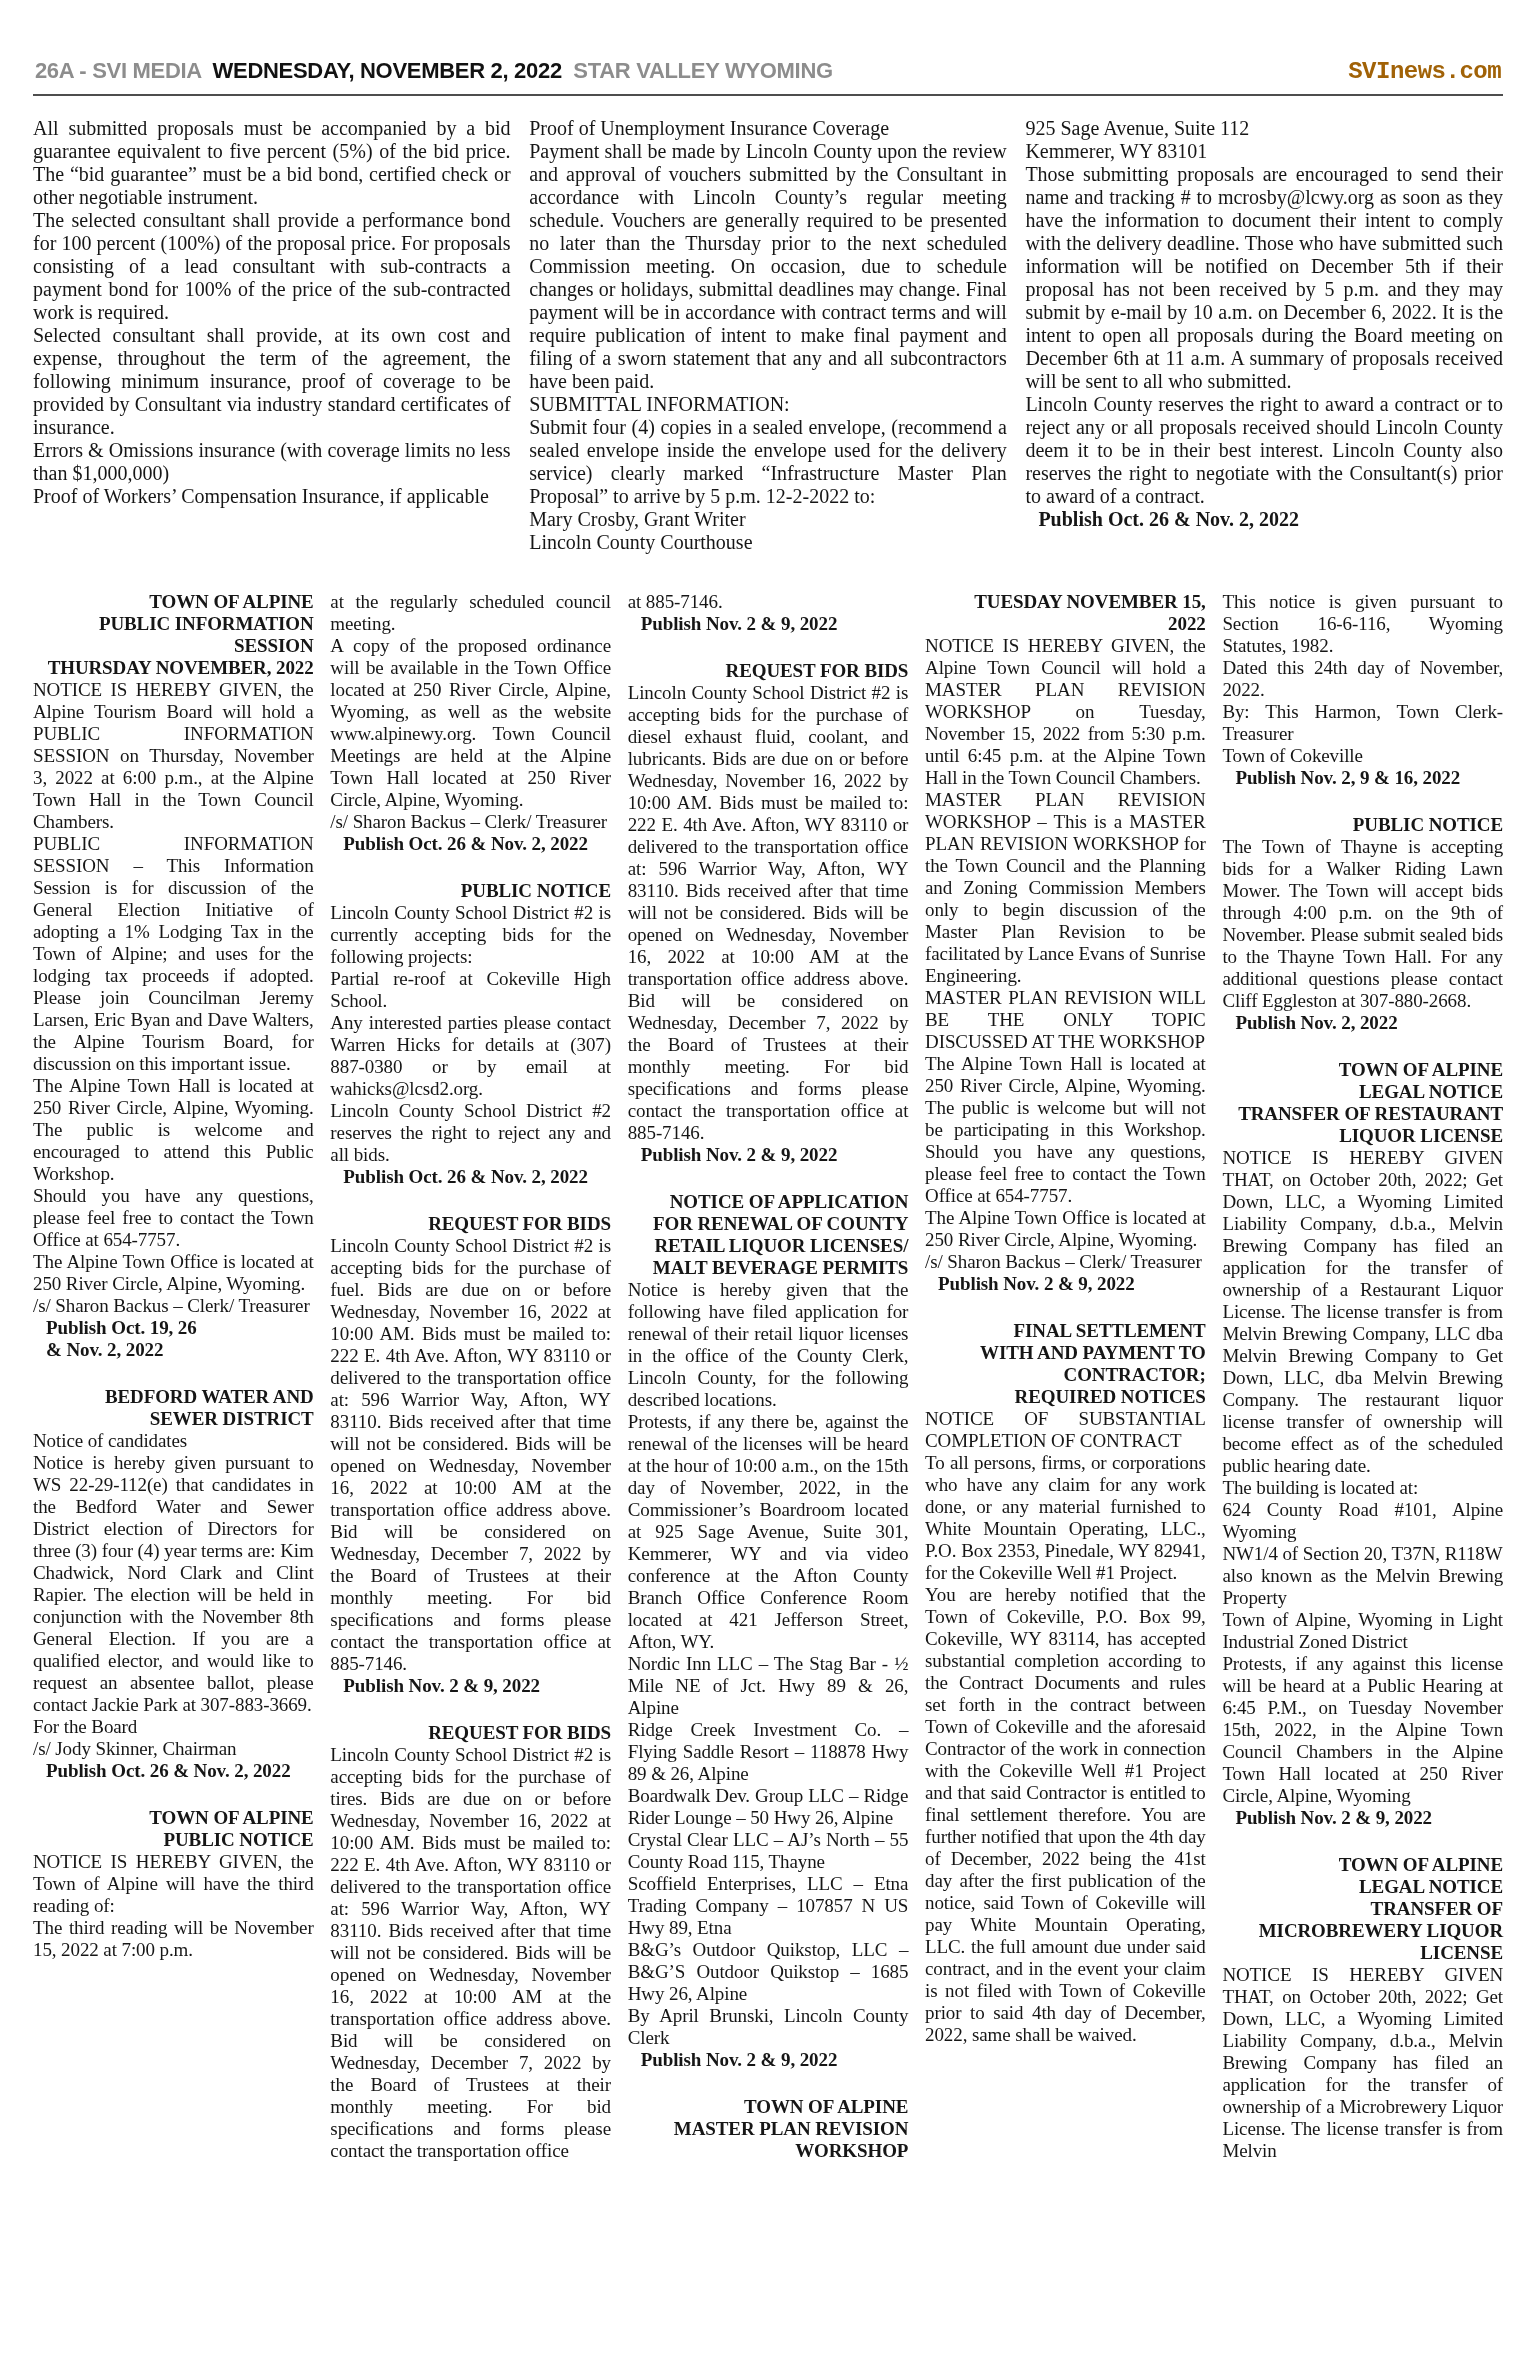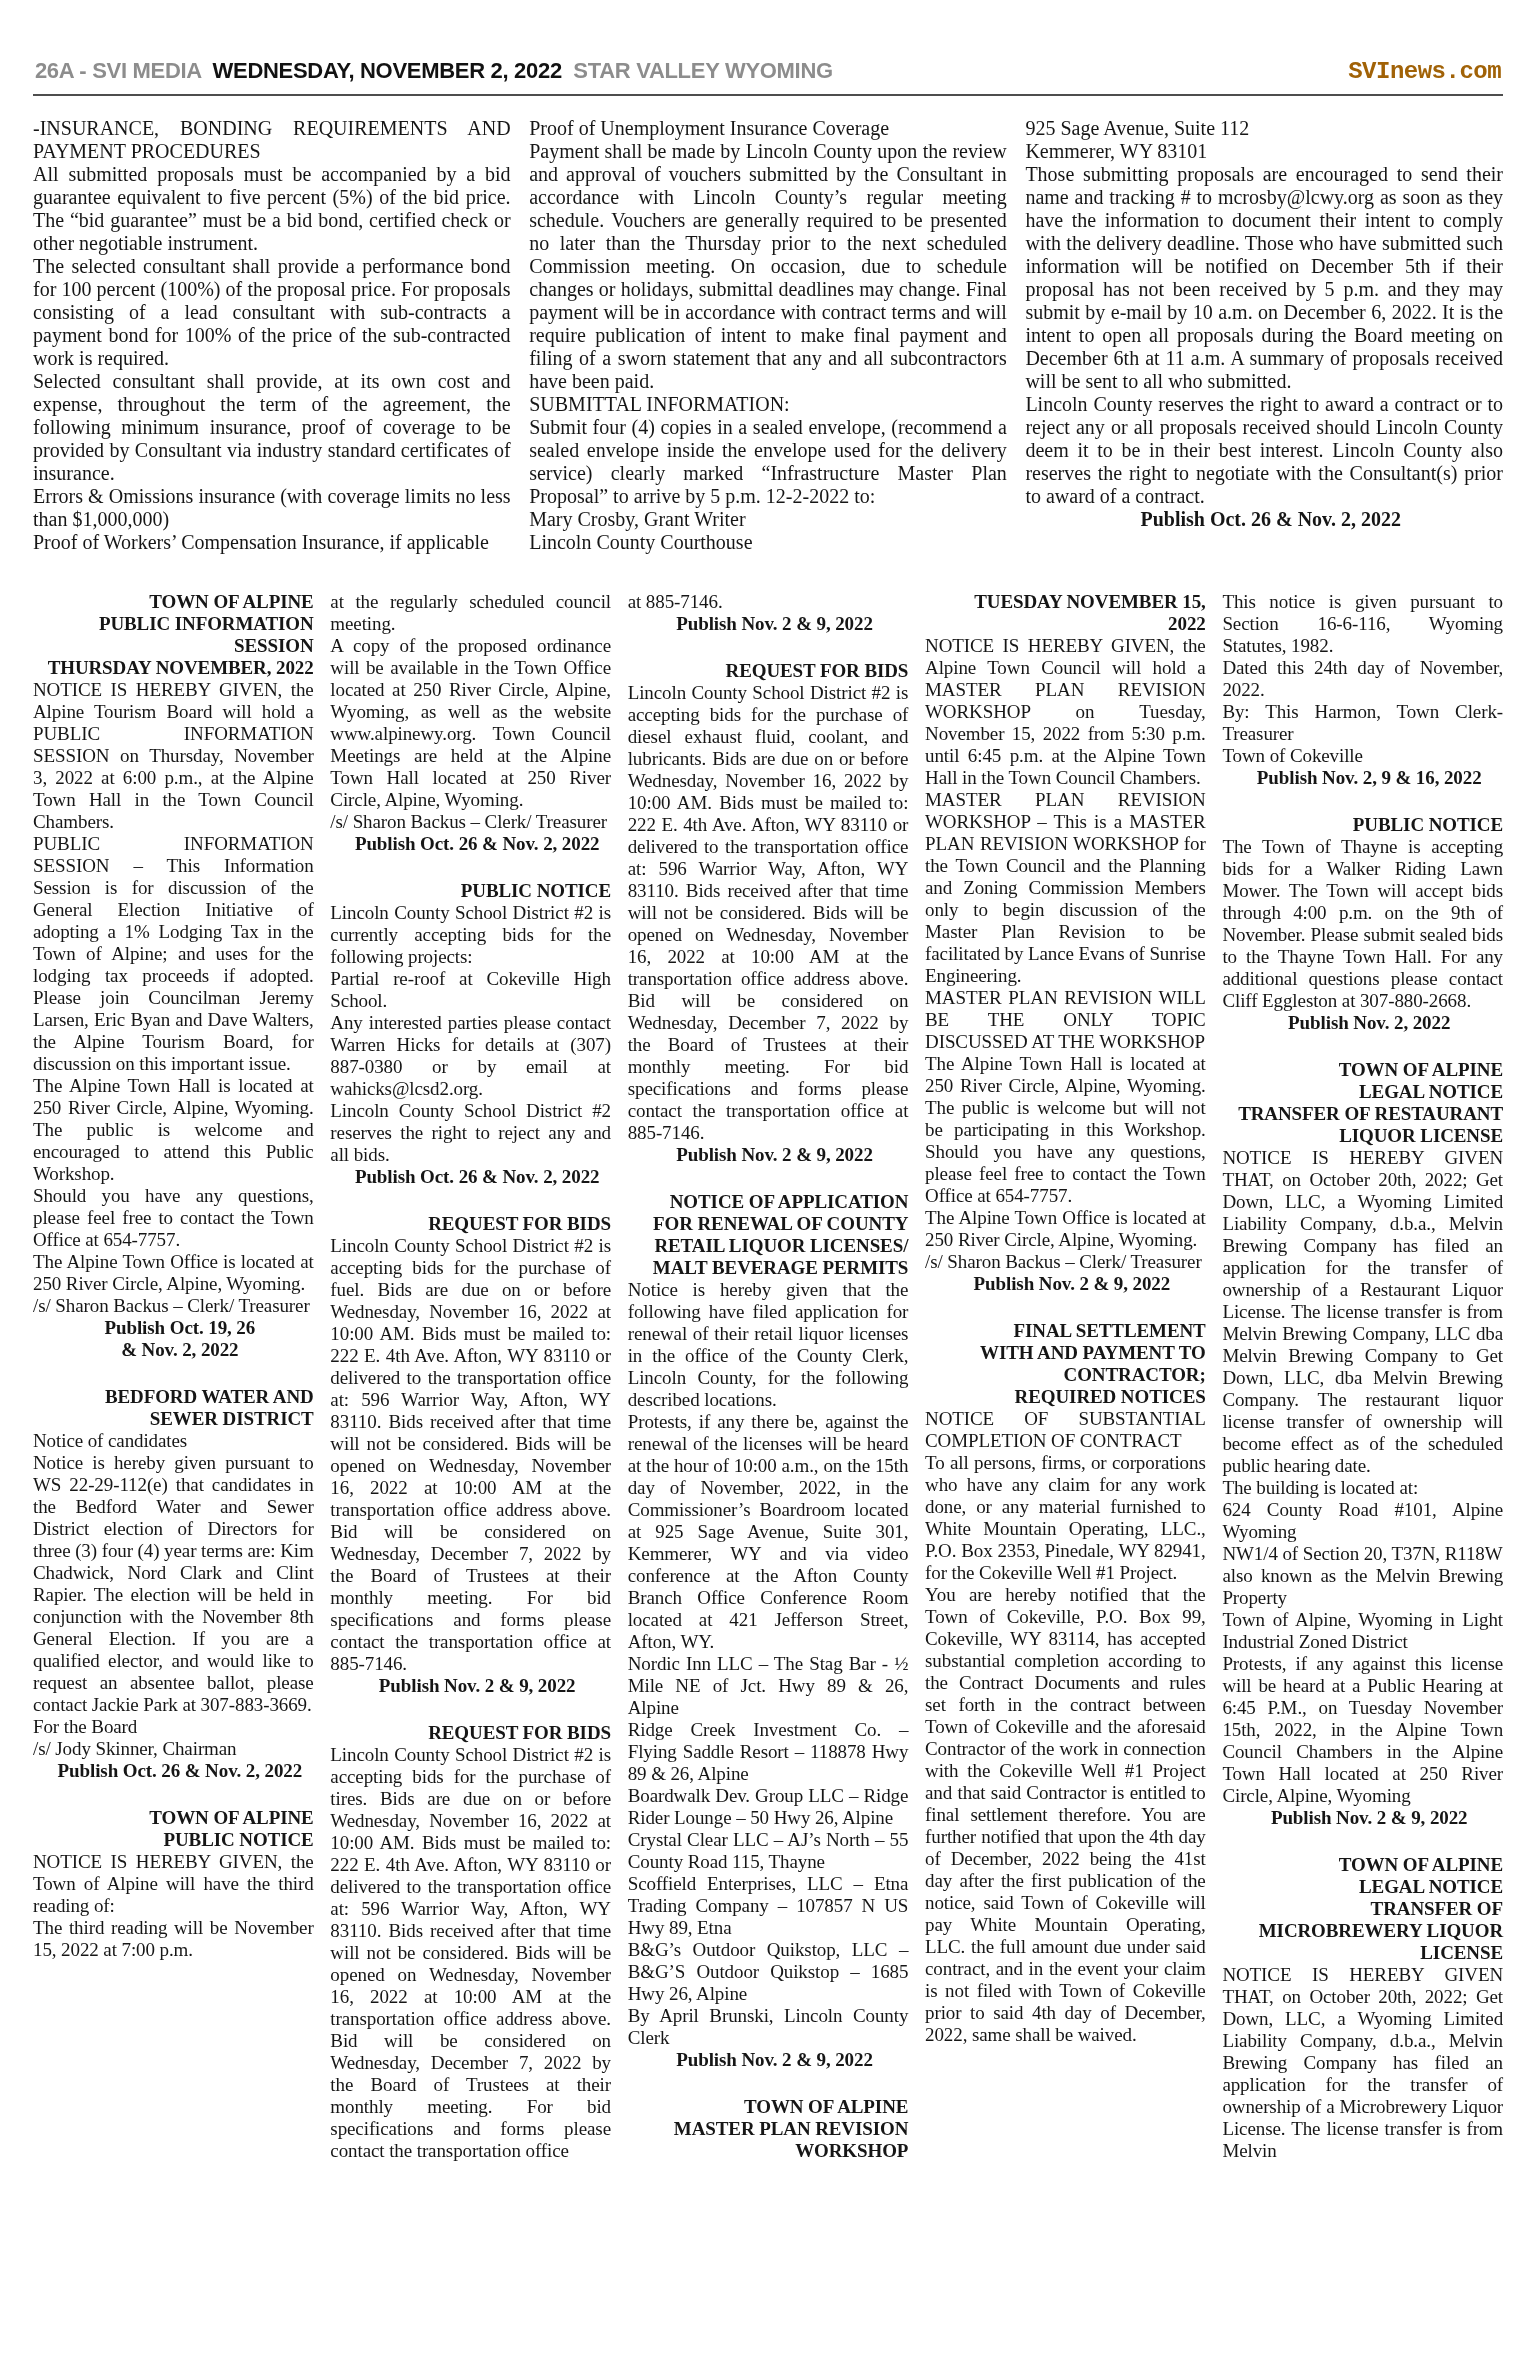--- a/index.html
+++ b/index.html
@@ -39,39 +39,38 @@
   }
   .bcol { width: 281px; }
   .block { margin: 0; }
   .block.body { text-align: justify; }
   .block.heading {
     text-align: right; font-weight: 700;
     white-space: pre-line; margin-top: 25px;
   }
   .bcol > .block.heading:first-child { margin-top: 0; }
   .block.publish {
-    text-align: center; font-weight: 700;
+    text-align: left; font-weight: 700;
     white-space: pre-line; padding-left: 13px;
   }
 </style>
 </head>
 <body>
 
 <div class="masthead">
   <div class="mast-left">
     <span>26A - SVI MEDIA</span>
     <span class="mast-date">WEDNESDAY, NOVEMBER 2, 2022</span>
     <span>STAR VALLEY WYOMING</span>
   </div>
   <div class="mast-right">SVInews.com</div>
 </div>
 
 <div class="top-section">
   <div class="tcol">
-      <div class="block body">-INSURANCE, BONDING REQUIREMENTS AND PAYMENT PROCEDURES</div>
       <div class="block body">All submitted proposals must be accompanied by a bid guarantee equivalent to five percent (5%) of the bid price. The “bid guarantee” must be a bid bond, certified check or other negotiable instrument.</div>
       <div class="block body">The selected consultant shall provide a performance bond for 100 percent (100%) of the proposal price.  For proposals consisting of a lead consultant with sub-contracts a payment bond for 100% of the price of the sub-contracted work is required.</div>
       <div class="block body">Selected consultant shall provide, at its own cost and expense, throughout the term of the agreement, the following minimum insurance, proof of coverage to be provided by Consultant via industry standard certificates of insurance.</div>
       <div class="block body">Errors &amp; Omissions insurance (with coverage limits no less than $1,000,000)</div>
       <div class="block body">Proof of Workers’ Compensation Insurance, if applicable</div>
     </div>
   <div class="tcol">
       <div class="block body">Proof of Unemployment Insurance Coverage</div>
       <div class="block body">Payment shall be made by Lincoln County upon the review and approval of vouchers submitted by the Consultant in accordance with Lincoln County’s regular meeting schedule.  Vouchers are generally required to be presented no later than the Thursday prior to the next scheduled Commission meeting.   On occasion, due to schedule changes or holidays, submittal deadlines may change.  Final payment will be in accordance with contract terms and will require publication of intent to make final payment and filing of a sworn statement that any and all subcontractors have been paid.</div>
       <div class="block body">SUBMITTAL INFORMATION:</div>

